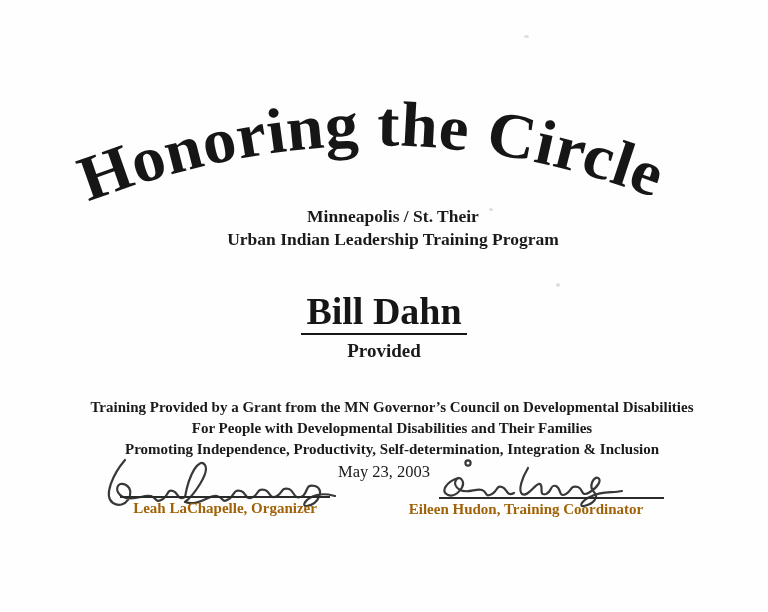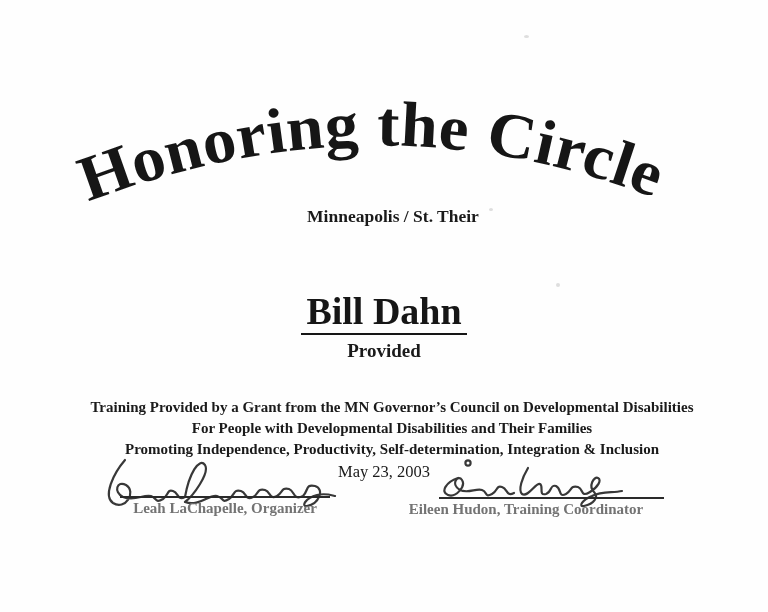--- a/index.html
+++ b/index.html
@@ -106,21 +106,21 @@
     height: 2px;
     background: #2a2a2a;
   }
   .sig-rule.left  { left: 120px; top: 496px; width: 210px; }
   .sig-rule.right { left: 439px; top: 497px; width: 225px; }
   .sig-label {
     position: absolute;
     text-align: center;
     font-size: 15px;
     font-weight: 700;
-    color: #737373;
+    color: #a16207;
   }
   .sig-label.left  { left: 108px; top: 500px; width: 234px; }
   .sig-label.right { left: 404px; top: 501px; width: 244px; }
   
   .speck {
     position: absolute;
     background: #b9b9b9;
     border-radius: 50%;
     opacity: 0.45;
   }
@@ -134,20 +134,21 @@
     <defs>
       <path id="titleArc" d="M 18 106 Q 315 -8 600 108"></path>
     </defs>
     <text>
       <textPath href="#titleArc" xlink:href="#titleArc" textLength="580" lengthAdjust="spacingAndGlyphs">Honoring the Circle</textPath>
     </text>
   </svg>
 
   <div class="subtitle">
     <div>Minneapolis / St. Their</div>
+    <div>Urban Indian Leadership Training Program</div>
   </div>
 
   <div class="recipient-block">
     <span class="recipient-name">Bill Dahn</span>
     <div class="recipient-role">Provided</div>
   </div>
 
   <div class="grant-text">
     <div>Training Provided by a Grant from the MN Governor’s Council on Developmental Disabilities</div>
     <div>For People with Developmental Disabilities and Their Families</div>

